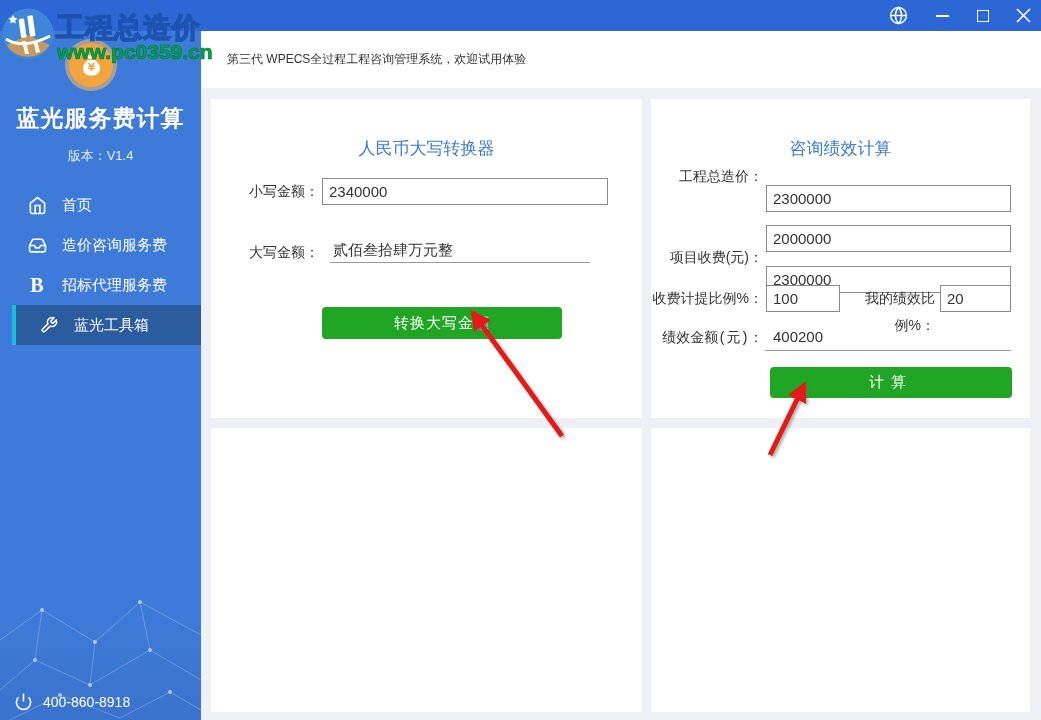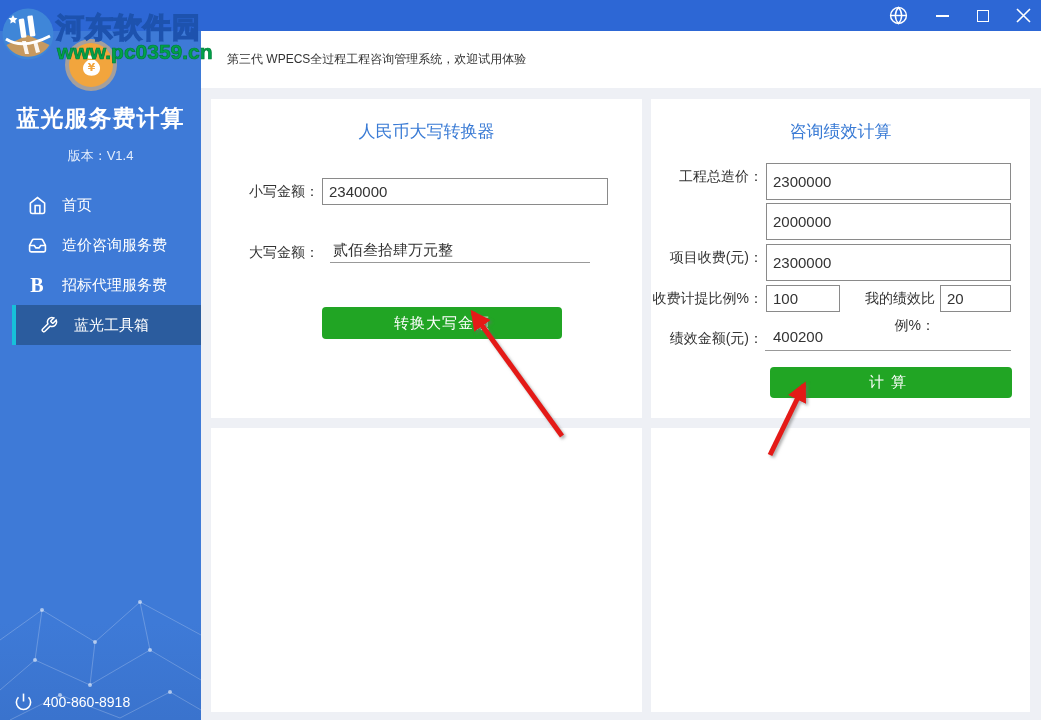--- a/index.html
+++ b/index.html
@@ -52,48 +52,48 @@
   
   .header-band { position:absolute; left:201px; top:31px; width:964px; height:57px; background:#fff;
     display:flex; align-items:center; padding-left:26px; font-size:12px; color:#333; z-index:4; }
 
   
   .panel { position:absolute; background:#fff; z-index:4; }
   #panel-converter { left:211px; top:99px; width:431px; height:319px; }
   #panel-perf      { left:651px; top:99px; width:379px; height:319px; }
   #panel-empty-l   { left:211px; top:428px; width:431px; height:284px; }
   #panel-empty-r   { left:651px; top:428px; width:379px; height:284px; }
-  .panel-title { position:absolute; left:0; top:21px; width:100%; text-align:center;
+  .panel-title { position:absolute; left:0; top:38px; width:100%; text-align:center;
     color:#3a7bd5; font-size:17px; }
 
   .f-label { position:absolute; text-align:right; font-size:14px; color:#333; }
   .f-input { position:absolute; border:1px solid #8a8a8a; background:#fff;
     font-size:15px; color:#333; padding:0 6px; font-family:inherit; }
   .f-uline { position:absolute; border-bottom:1px solid #999; font-size:15px; color:#333; }
   .green-btn { position:absolute; background:#21a524; color:#fff; border:none; border-radius:4px;
     font-size:15px; cursor:pointer; font-family:inherit; }
 
   
   .c-lbl1 { left:0;   top:79px;  width:108px; height:27px; line-height:27px; }
   .c-in1  { left:111px; top:79px; width:286px; height:27px; }
   .c-lbl2 { left:0;   top:140px; width:108px; height:26px; line-height:26px; }
   .c-val2 { left:119px; top:138px; width:260px; height:26px; line-height:26px; padding-left:3px; }
   .c-btn  { left:111px; top:208px; width:240px; height:32px; letter-spacing:1px; }
 
   
   .p-lbl   { width:112px; height:27px; line-height:27px; left:0; }
-  .p-in    { left:115px; width:245px; height:37px; }
+  .p-in    { left:115px; width:245px; height:27px;margin-top:22px; }
   .p-lbl1  { top:64px; }  .p-in1 { top:64px; }
   .p-lbl2  { top:104px; } .p-in2 { top:104px; }
   .p-lbl3  { top:145px; } .p-in3 { top:145px; }
   .p-lbl4  { top:186px; }
   .p-in4a  { left:115px; top:186px; width:74px; height:27px; }
   .p-lbl4b { left:182px; top:186px; width:102px; height:27px; line-height:27px; }
   .p-in4b  { left:289px; top:186px; width:71px; height:27px; }
-  .p-lbl5  { top:226px; }
+  .p-lbl5  { top:226px;font-family:Liberation Mono, monospace; }
   .p-val5  { left:114px; top:224px; width:246px; height:28px; line-height:28px; padding-left:8px; }
   .p-btn   { left:119px; top:268px; width:242px; height:31px; letter-spacing:7px; }
 
   
   .arrows { position:absolute; left:0; top:0; z-index:60; pointer-events:none;
     filter:drop-shadow(2px 2px 1.5px rgba(110,110,110,.55)); }
 </style>
 </head>
 <body>
 
@@ -198,21 +198,21 @@
   <path d="M4.5 37 A25.5 25.5 0 0 0 47.5 37 L26 27 Z" fill="#c6995f"></path>
   <path d="M20 33 L23 46 L27 46 L24 33 Z M31 33 L34 45 L38 44 L35 33 Z" fill="#fff" opacity="0.9"></path>
   <g fill="#fff" transform="rotate(-8 26 21)">
     <rect x="18" y="10" width="5.5" height="19" rx="1.2"></rect>
     <rect x="27" y="8" width="5.5" height="21" rx="1.2"></rect>
   </g>
   <path d="M11 7 l1.4 2.8 3 .45 -2.2 2.15 .5 3 -2.7-1.4 -2.7 1.4 .5-3 -2.2-2.15 3-.45 z" fill="#fff"></path>
   <path d="M4 31 Q21 42 48 28" stroke="#fff" stroke-width="3" fill="none"></path>
 </svg>
 
-<div class="wm1">河东软件园</div>
+<div class="wm1">工程总造价</div>
 <div class="wm2">www.pc0359.cn</div>
 
 <div class="header-band">
   <span>第三代  WPECS全过程工程咨询管理系统，欢迎试用体验</span>
 </div>
 
 <section class="panel" id="panel-converter">
   <div class="panel-title">人民币大写转换器</div>
   <label class="f-label c-lbl1">小写金额：</label>
   <input class="f-input c-in1" type="text" value="2340000" style="">

